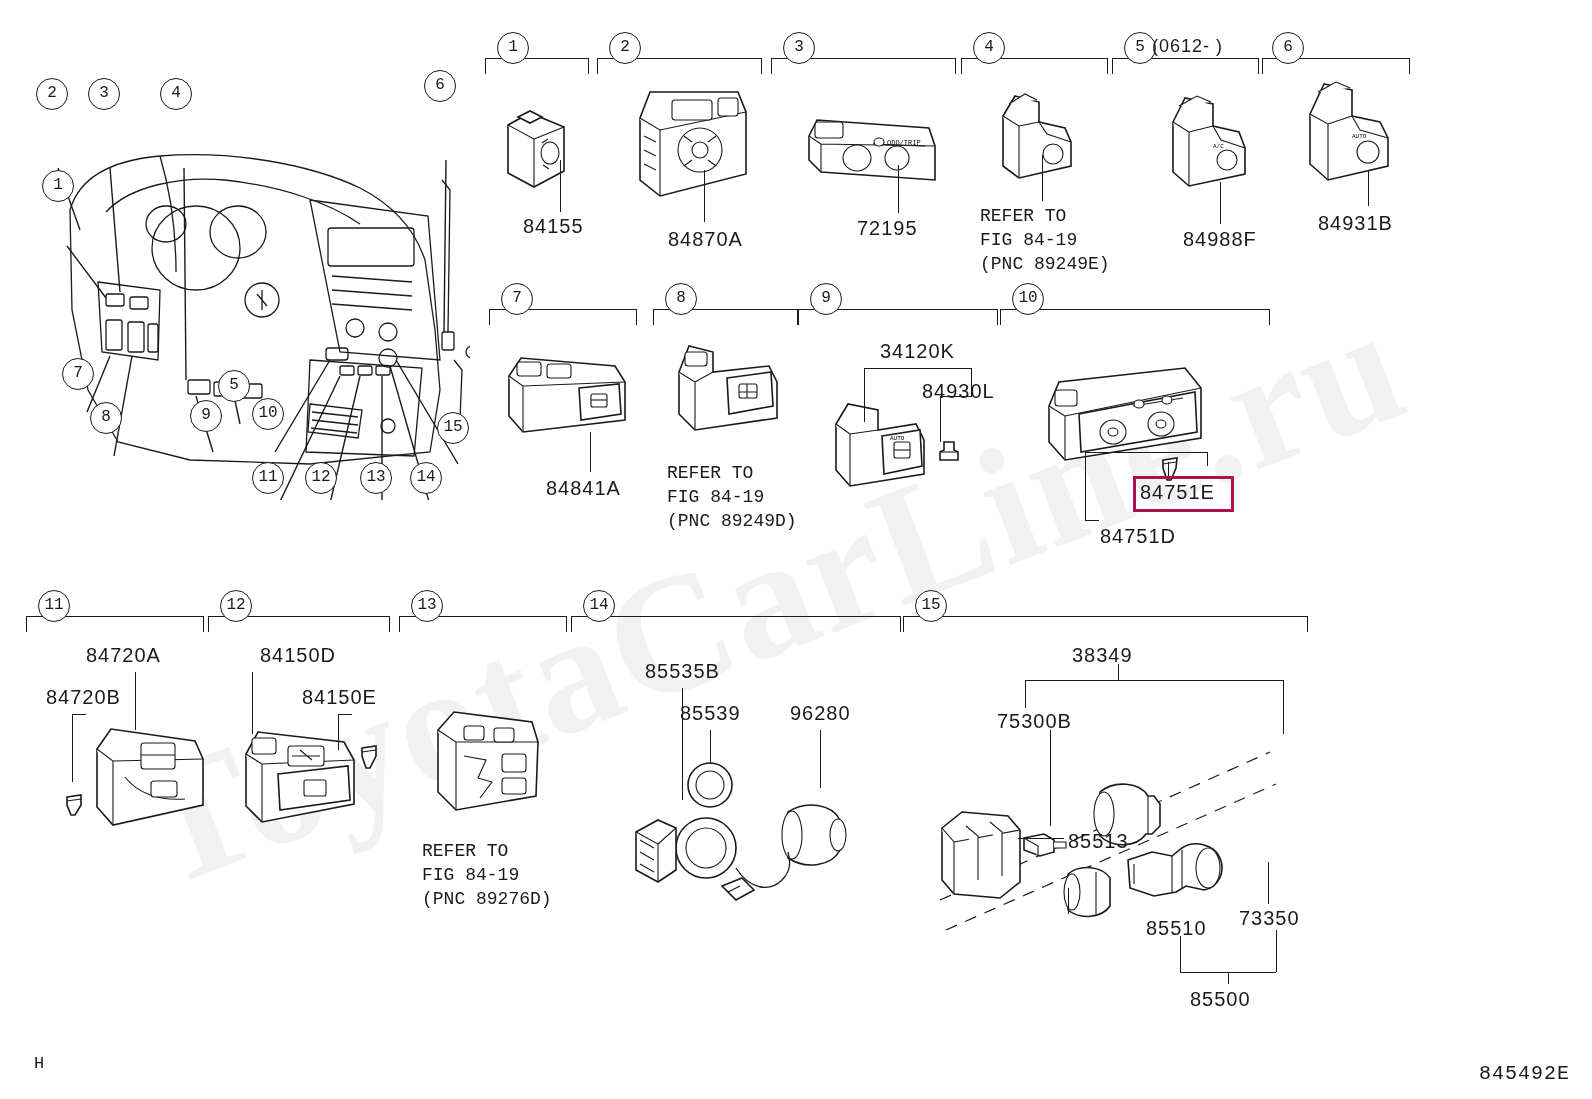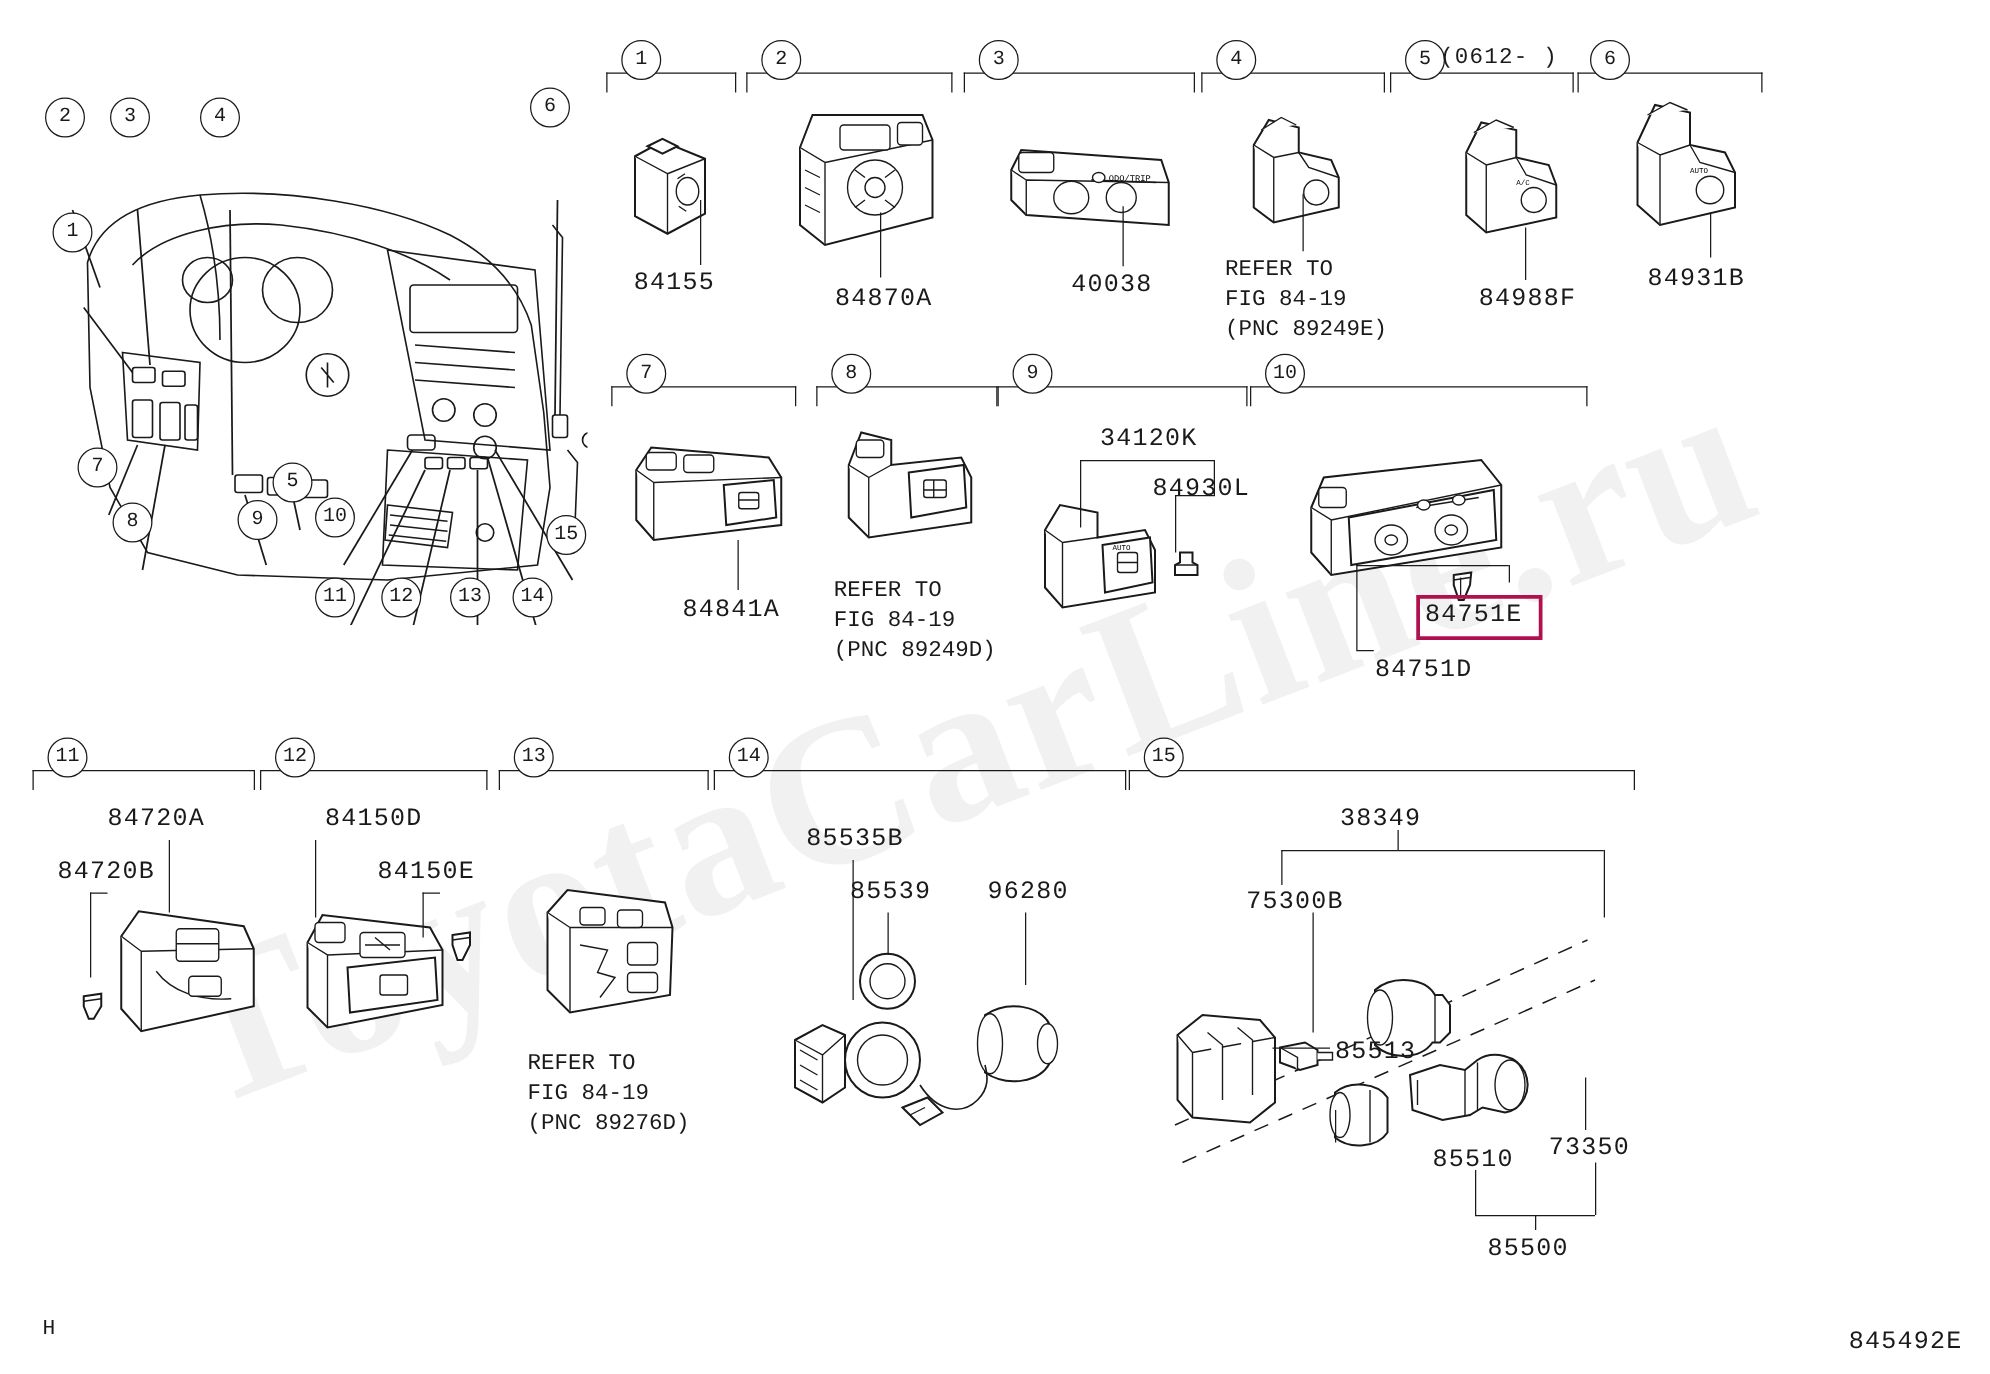--- a/index.html
+++ b/index.html
@@ -13,21 +13,21 @@
     pointer-events:none; z-index:5;
   }
   .watermark span {
     position:absolute; left:0; top:330px; width:1420px;
     transform:rotate(-21deg); transform-origin:center center;
     font-family:"Liberation Serif", serif;
     font-size:168px; font-weight:bold; letter-spacing:2px;
     color:rgba(0,0,0,0.055); white-space:nowrap; text-align:center;
   }
   .label {
-    position:absolute; font-family:Liberation Mono, monospace;
+    position:absolute; font-family:Liberation Sans, sans-serif;
     font-size:20px; letter-spacing:1px; white-space:nowrap; z-index:9;
   }
   .label.small { font-size:18px; }
   .refer { position:absolute; font-size:18px; line-height:1.32; z-index:9; white-space:nowrap; }
   .circnum {
     position:absolute; width:30px; height:30px; border:1.6px solid #1a1a1a;
     border-radius:50%; font-size:16px; line-height:28px; text-align:center;
     z-index:9; background:#fff;
   }
   .bracket { position:absolute; z-index:7; }
@@ -185,21 +185,21 @@
 
 <div class="art" style="left:490px; top:95px; width:110px; height:110px;">
 <svg width="110" height="110" viewBox="0 0 110 110">
   <path class="part" d="M18,30 L40,18 L74,32 L74,76 L44,92 L18,78 Z"></path>
   <path class="partthin" d="M18,30 L44,44 L44,92 M44,44 L74,32"></path>
   <path class="part" d="M28,22 L40,16 L52,22 L40,28 Z"></path>
   <ellipse class="partthin" cx="60" cy="58" rx="9" ry="11"></ellipse>
   <path class="partthin" d="M52,48 L58,44 M53,70 L59,74"></path>
 </svg>
 </div>
-<div class="label" style="left:507px; top:215px;">84155</div>
+<div class="label" style="left:523px; top:215px;">84155</div>
 <div class="vline" style="left:560px; top:160px; height:52px;"></div>
 
 <div class="art" style="left:620px; top:78px; width:150px; height:140px;">
 <svg width="150" height="140" viewBox="0 0 150 140">
   <path class="part" d="M20,40 L30,14 L118,14 L126,34 L126,96 L40,118 L20,102 Z"></path>
   <path class="partthin" d="M20,40 L40,52 L40,118 M40,52 L126,34"></path>
   <rect class="partthin" x="52" y="22" width="40" height="20" rx="3"></rect>
   <rect class="partthin" x="98" y="20" width="20" height="18" rx="3"></rect>
   <ellipse class="partthin" cx="80" cy="72" rx="22" ry="22"></ellipse>
   <ellipse class="partthin" cx="80" cy="72" rx="8" ry="8"></ellipse>
@@ -215,21 +215,21 @@
   <path class="part" d="M14,36 L22,20 L134,28 L140,46 L140,80 L26,72 L14,60 Z"></path>
   <path class="partthin" d="M14,36 L26,44 L26,72 M26,44 L140,46"></path>
   <rect class="partthin" x="20" y="22" width="28" height="16" rx="3"></rect>
   <ellipse class="partthin" cx="62" cy="58" rx="14" ry="13"></ellipse>
   <ellipse class="partthin" cx="102" cy="58" rx="12" ry="12"></ellipse>
   <path class="partthin" d="M78,44 L130,46"></path>
   <ellipse class="partthin" cx="84" cy="42" rx="5" ry="4"></ellipse>
   <text x="92" y="45" font-family="Liberation Mono, monospace" font-size="7">ODO/TRIP</text>
 </svg>
 </div>
-<div class="label" style="left:857px; top:217px;">40038</div>
+<div class="label" style="left:857px; top:217px;">72195</div>
 <div class="vline" style="left:898px; top:165px; height:48px;"></div>
 
 <div class="art" style="left:985px; top:82px; width:110px; height:110px;">
 <svg width="110" height="110" viewBox="0 0 110 110">
   <path class="part" d="M18,34 L30,14 L54,20 L54,40 L80,46 L86,60 L86,84 L34,96 L18,84 Z"></path>
   <path class="partthin" d="M18,34 L34,44 L34,96 M34,44 L54,40"></path>
   <path class="partthin" d="M54,40 L62,52 L86,60"></path>
   <ellipse class="partthin" cx="68" cy="72" rx="10" ry="10"></ellipse>
   <path class="partthin" d="M24,22 L40,12 L52,18"></path>
 </svg>

